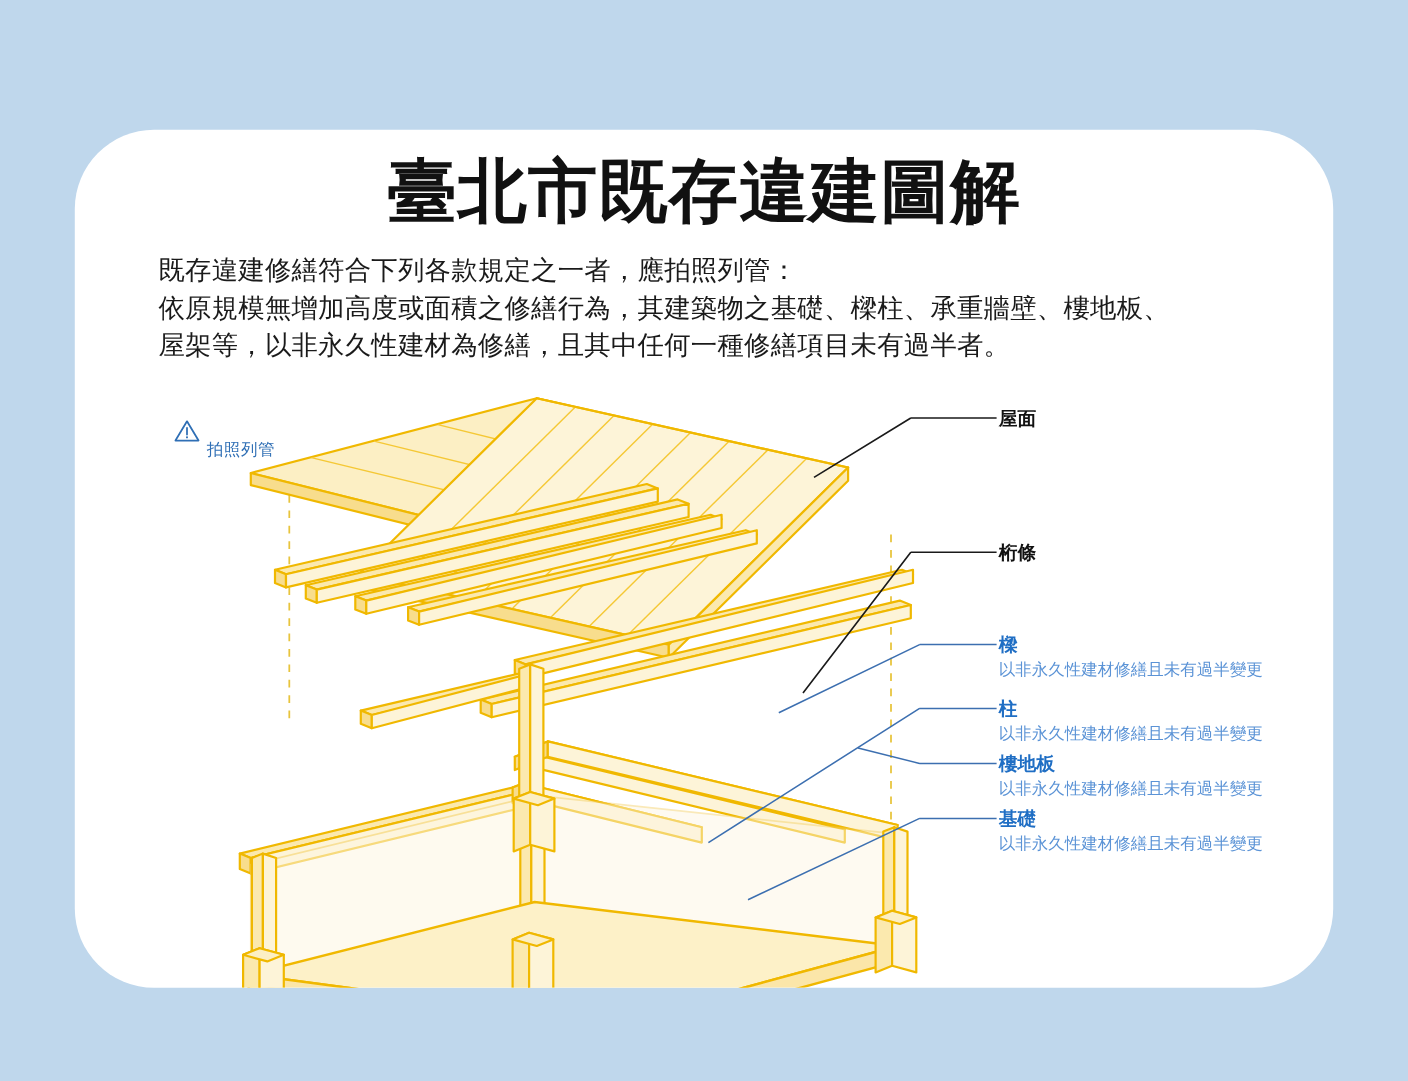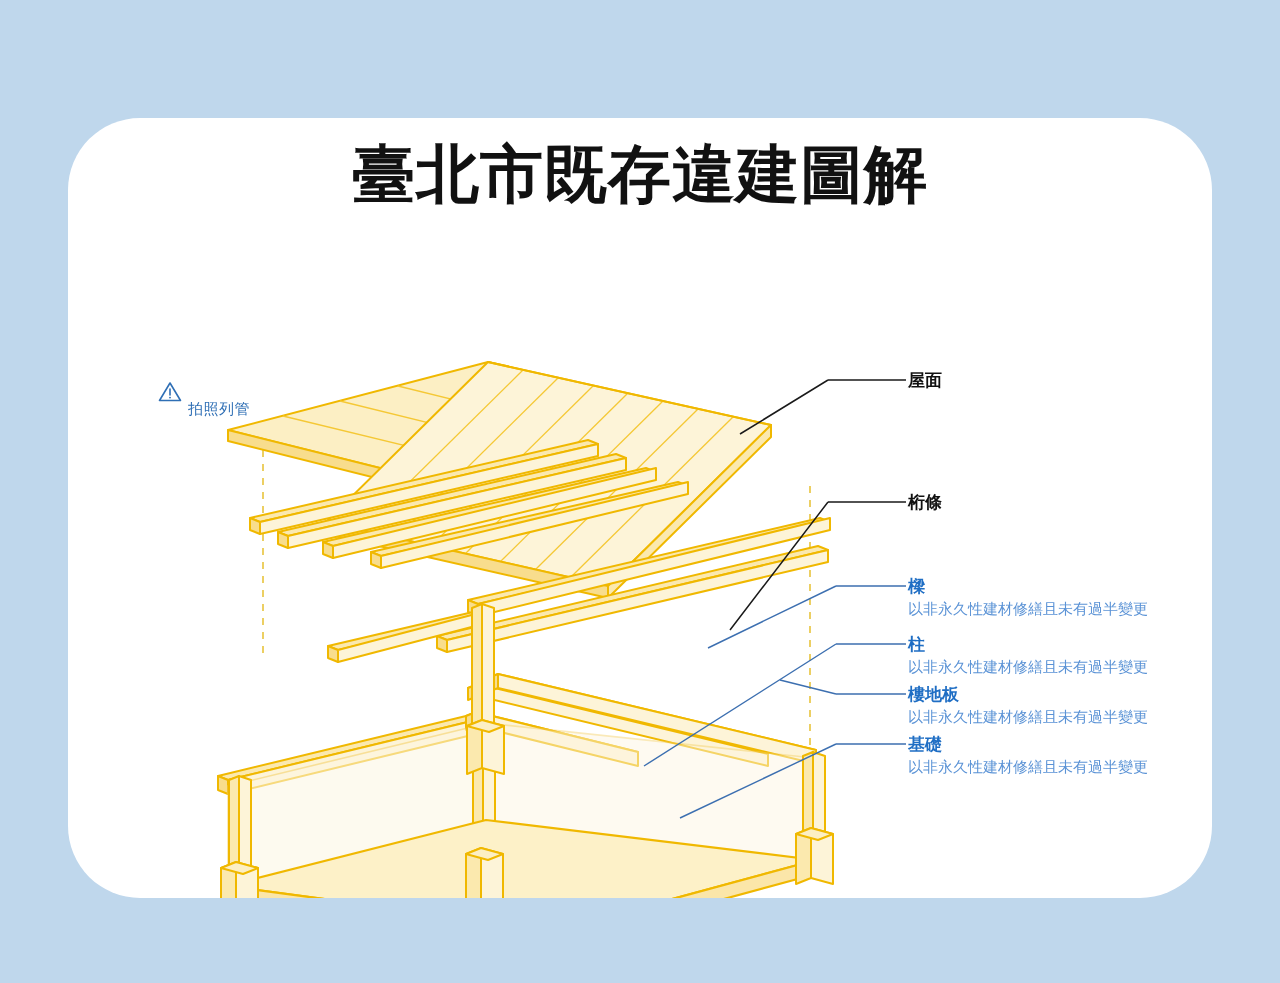--- a/index.html
+++ b/index.html
@@ -72,20 +72,25 @@
     margin-top: 36px;
   }
 </style>
 </head>
 <body>
 
 <div id="card">
 
   <div id="title">臺北市既存違建圖解</div>
 
+  <div id="intro">
+    <div>既存違建修繕符合下列各款規定之一者，應拍照列管：</div>
+    <div>依原規模無增加高度或面積之修繕行為，其建築物之基礎、樑柱、承重牆壁、樓地板、</div>
+    <div>屋架等，以非永久性建材為修繕，且其中任何一種修繕項目未有過半者。</div>
+  </div>
 
   <div class="badge">
     <svg width="24" height="21" viewBox="0 0 24 21">
       <path d="M12 2 L22.5 19.5 L1.5 19.5 Z" fill="none" stroke="#2f6fb5" stroke-width="1.6" stroke-linejoin="round"></path>
       <line x1="12" y1="8" x2="12" y2="14" stroke="#2f6fb5" stroke-width="1.6" stroke-linecap="round"></line>
       <circle cx="12" cy="16.6" r="0.95" fill="#2f6fb5"></circle>
     </svg>
     <span class="btxt">拍照列管</span>
   </div>
 

